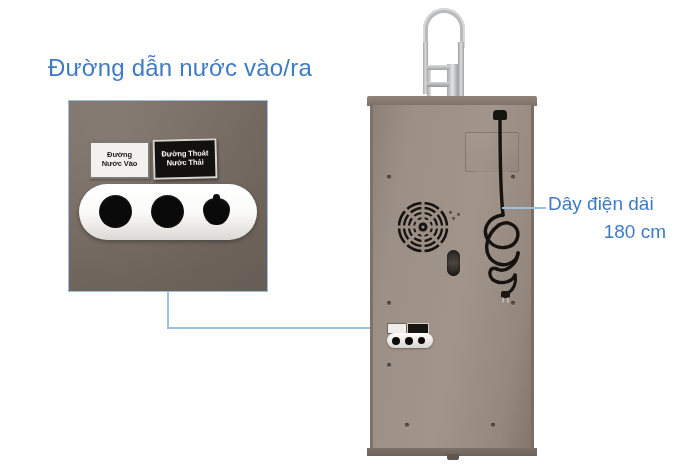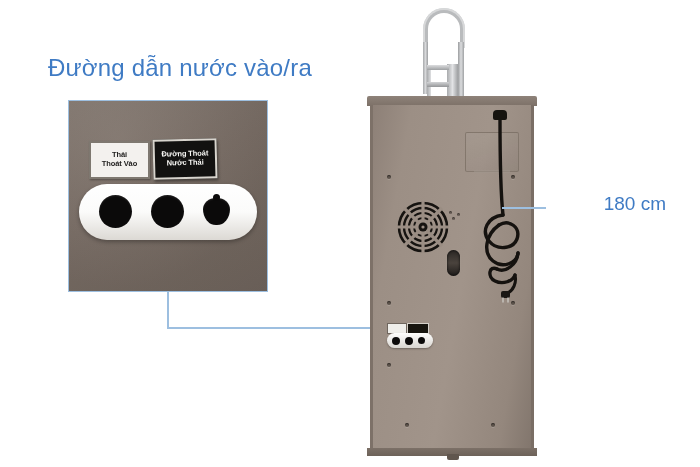--- a/index.html
+++ b/index.html
@@ -349,22 +349,22 @@
 <body>
 
 <div id="stage">
 
   <div class="heading">Đường dẫn nước vào/ra</div>
 
   <div class="inset">
     <div class="inset-grain"></div>
 
     <div class="lbl lbl-white">
-      <span>Thải</span><br>
-      <span>Thoát Vào</span>
+      <span>Đường</span><br>
+      <span>Nước Vào</span>
     </div>
 
     <div class="lbl lbl-black">
       <span>Đường Thoát</span><br>
       <span>Nước Thải</span>
     </div>
 
     <div class="plate">
       <div class="hole hole-1"></div>
       <div class="hole hole-2"></div>
@@ -475,16 +475,17 @@
         </div>
       </div>
 
     </div>
     <div class="unit-base"></div>
     <div class="unit-foot"></div>
   </div>
 
   <div class="callout-line"></div>
   <div class="callout-text">
+    <span>Dây điện dài</span>
     <span class="ln2">180 cm</span>
   </div>
 
 </div>
 
 </body></html>

